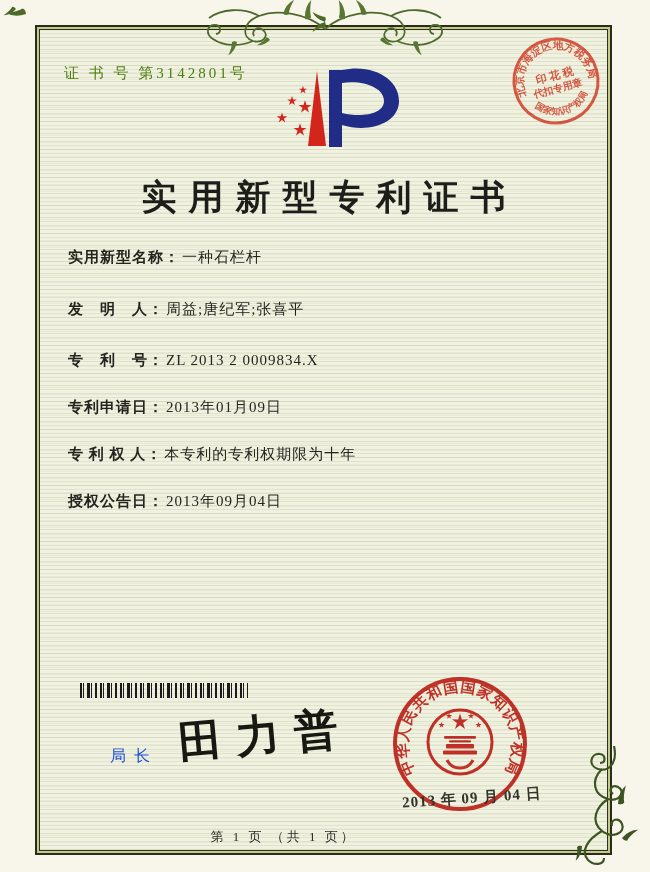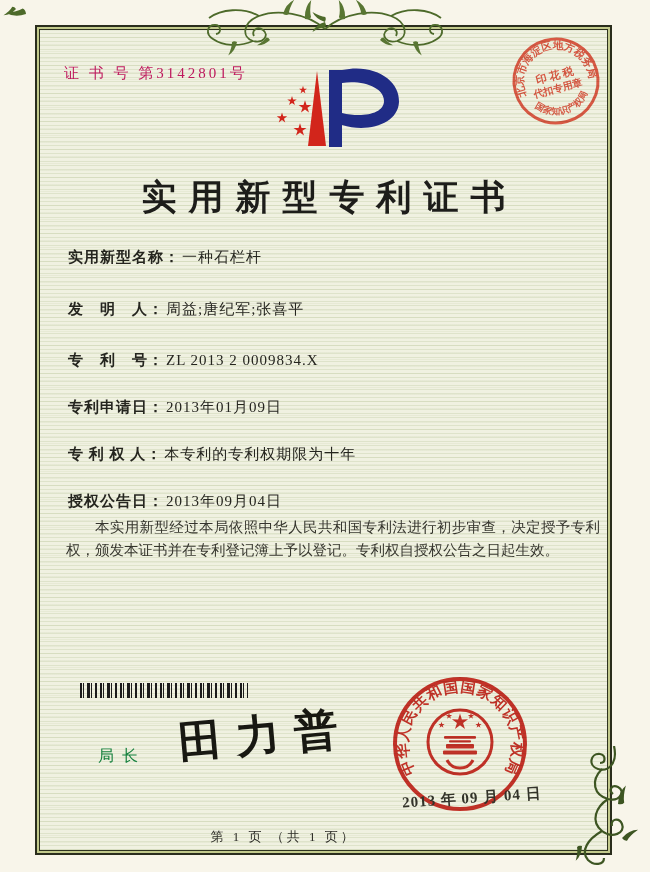--- a/index.html
+++ b/index.html
@@ -15,38 +15,38 @@
   }
   .frame-inner{
     box-sizing:border-box;width:100%;height:100%;
     border:1px solid #2e321e;
     background-color:#f0f1e1;
     background-image:
       repeating-linear-gradient(0deg, rgba(150,170,110,.20) 0 1px, rgba(0,0,0,0) 1px 4px),
       repeating-linear-gradient(0deg, rgba(150,170,110,.10) 0 1px, rgba(0,0,0,0) 1px 7px);
   }
   
-  .cert-no{position:absolute;left:64px;top:64px;font-size:15px;letter-spacing:3px;color:#be185d;z-index:4;}
+  .cert-no{position:absolute;left:64px;top:64px;font-size:15px;letter-spacing:3px;color:#4d7c0f;z-index:4;}
   .title{position:absolute;left:35px;width:577px;top:174px;text-align:center;
     font-size:35px;font-weight:700;letter-spacing:12px;text-indent:12px;color:#1d1d1a;z-index:4;}
   .field{position:absolute;left:68px;font-size:15px;color:#25251f;letter-spacing:1px;z-index:4;white-space:nowrap;}
   .field .lbl{font-weight:600;}
   .field .val{margin-left:2px;}
   .f0{top:248px}.f1{top:300px}.f2{top:351px}.f3{top:398px}.f4{top:445px}.f5{top:492px}
   .body-text{position:absolute;left:66px;top:516px;width:534px;z-index:4;
     font-size:14.5px;line-height:22.5px;color:#35352d;text-align:justify;}
   .body-text p{margin:0;text-indent:2em;}
   .barcode{position:absolute;left:80px;top:683px;width:168px;height:15px;z-index:4;
     background-image:repeating-linear-gradient(90deg,
       #1c1c1c 0 2px, rgba(0,0,0,0) 2px 3px,
       #1c1c1c 3px 4px, rgba(0,0,0,0) 4px 7px,
       #1c1c1c 7px 10px, rgba(0,0,0,0) 10px 11px,
       #1c1c1c 11px 12px, rgba(0,0,0,0) 12px 15px,
       #1c1c1c 15px 17px, rgba(0,0,0,0) 17px 20px);}
-  .signer-role{position:absolute;left:98px;top:746px;font-size:16px;letter-spacing:8px;color:#15803d;z-index:4;}
+  .signer-role{position:absolute;left:110px;top:746px;font-size:16px;letter-spacing:8px;color:#1d4ed8;z-index:4;}
   .signature{position:absolute;left:178px;top:706px;font-size:44px;font-weight:700;
     letter-spacing:14px;color:#181812;transform:rotate(-5deg);z-index:5;}
   .seal{position:absolute;left:378px;top:662px;z-index:5;mix-blend-mode:multiply;}
   .seal-date{position:absolute;left:402px;top:788px;width:160px;z-index:6;
     font-size:15px;font-weight:600;letter-spacing:1px;color:#33332a;transform:rotate(-4deg);}
   .tax-stamp{position:absolute;left:500px;top:25px;z-index:5;mix-blend-mode:multiply;}
   .footer{position:absolute;left:35px;width:497px;top:828px;text-align:center;
     font-size:13px;letter-spacing:3px;color:#2d2d27;z-index:4;}
   .logo{position:absolute;left:262px;top:58px;z-index:4;}
   .ornament-top{position:absolute;left:0;top:0;z-index:6;pointer-events:none;}
@@ -132,21 +132,20 @@
   <span class="lbl">专利申请日：</span><span class="val">2013年01月09日</span>
 </div>
 <div class="field f4">
   <span class="lbl">专 利 权 人：</span><span class="val">本专利的专利权期限为十年</span>
 </div>
 <div class="field f5">
   <span class="lbl">授权公告日：</span><span class="val">2013年09月04日</span>
 </div>
 
 <div class="body-text">
-  <p>本实用新型经过本局依照中华人民共和国专利法进行初步审查，决定授予专利权，颁发本证书并在专利登记簿上予以登记。专利权自授权公告之日起生效。</p>
 </div>
 
 <div class="barcode"></div>
 
 <div class="signer-role">局长</div>
 <div class="signature">田力普</div>
 
 <svg class="seal" width="164" height="164" viewBox="-82 -82 164 164">
   <g opacity="0.9">
     <circle cx="0" cy="0" r="65" fill="none" stroke="#cb2017" stroke-width="4"></circle>

